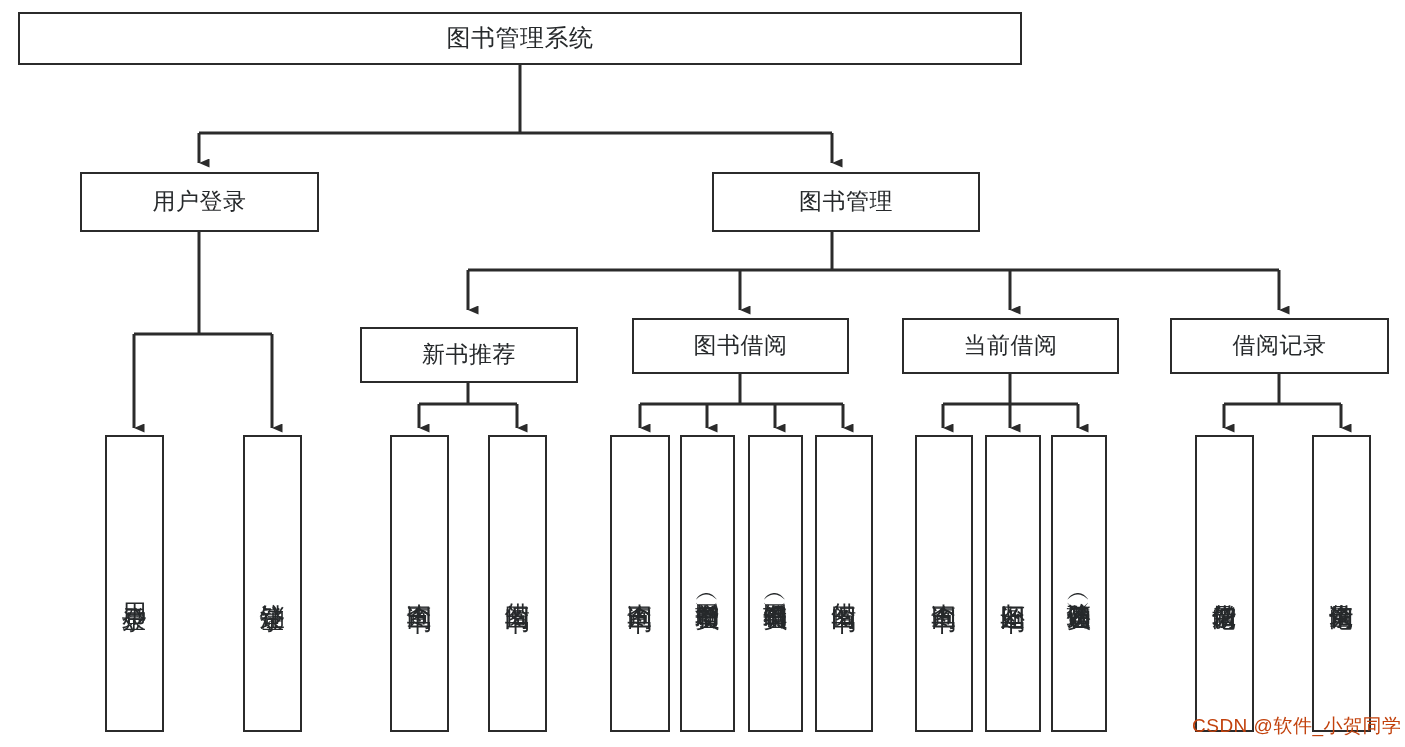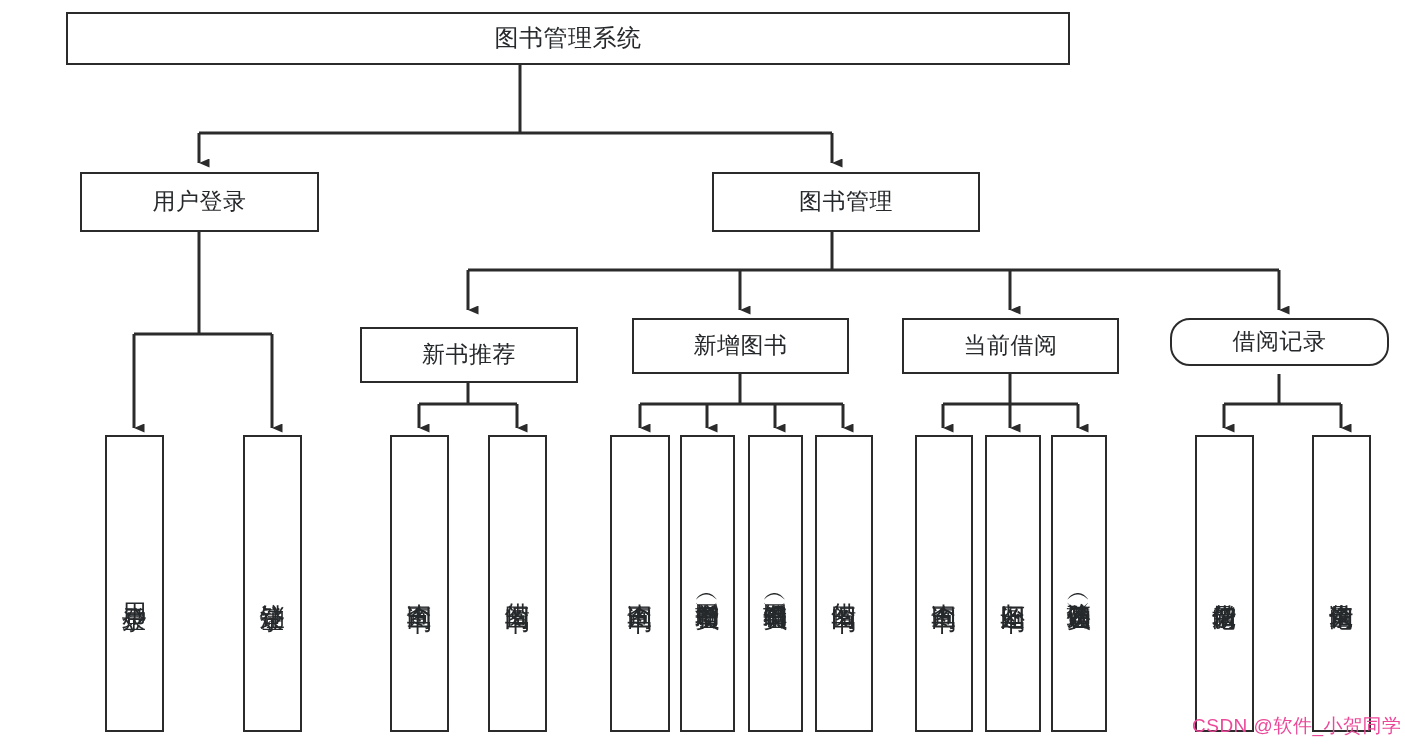--- a/index.html
+++ b/index.html
@@ -45,21 +45,21 @@
     letter-spacing:2px;
     white-space:nowrap;
     max-height:286px;
   }
   .v-node.tall .label{font-size:24px;letter-spacing:0.5px;}
   svg#links{position:absolute;left:0;top:0;width:1405px;height:747px;z-index:1;}
   #watermark{
     position:absolute;
     left:1192px;top:713px;
     font-size:19px;
-    color:#ec4899;
+    color:#c2410c;
     white-space:nowrap;
     z-index:5;
     letter-spacing:0.5px;
   }
 </style>
 </head>
 <body>
 
 <div id="diagram">
 
@@ -106,45 +106,45 @@
       <path d="M1010,404 L1010,428" marker-end="url(#arrow)"></path>
       <path d="M1078,404 L1078,428" marker-end="url(#arrow)"></path>
 
       <path d="M1279,374 L1279,404"></path>
       <path d="M1224,404 L1341,404"></path>
       <path d="M1224,404 L1224,428" marker-end="url(#arrow)"></path>
       <path d="M1341,404 L1341,428" marker-end="url(#arrow)"></path>
     </g>
   </svg>
 
-  <div class="node h-node" id="n-root" style="left:18px;top:12px;width:1004px;height:53px;margin-left:48px;">
+  <div class="node h-node" id="n-root" style="left:18px;top:12px;width:1004px;height:53px;">
     <span class="label">图书管理系统</span>
   </div>
 
   <div class="node h-node" style="left:80px;top:172px;width:239px;height:60px;">
     <span class="label">用户登录</span>
   </div>
 
   <div class="node h-node" style="left:712px;top:172px;width:268px;height:60px;">
     <span class="label">图书管理</span>
   </div>
 
   <div class="node h-node" style="left:360px;top:327px;width:218px;height:56px;">
     <span class="label">新书推荐</span>
   </div>
 
   <div class="node h-node" style="left:632px;top:318px;width:217px;height:56px;">
-    <span class="label">新增图书</span>
+    <span class="label">图书借阅</span>
   </div>
 
   <div class="node h-node" style="left:902px;top:318px;width:217px;height:56px;">
     <span class="label">当前借阅</span>
   </div>
 
-  <div class="node h-node" style="left:1170px;top:318px;width:219px;height:48px;border-radius:20px;">
+  <div class="node h-node" style="left:1170px;top:318px;width:219px;height:56px;">
     <span class="label">借阅记录</span>
   </div>
 
   <div class="node v-node" style="left:105px;top:435px;width:59px;height:297px;">
     <span class="label">用户登录</span>
   </div>
 
   <div class="node v-node" style="left:243px;top:435px;width:59px;height:297px;">
     <span class="label">注销登录</span>
   </div>

